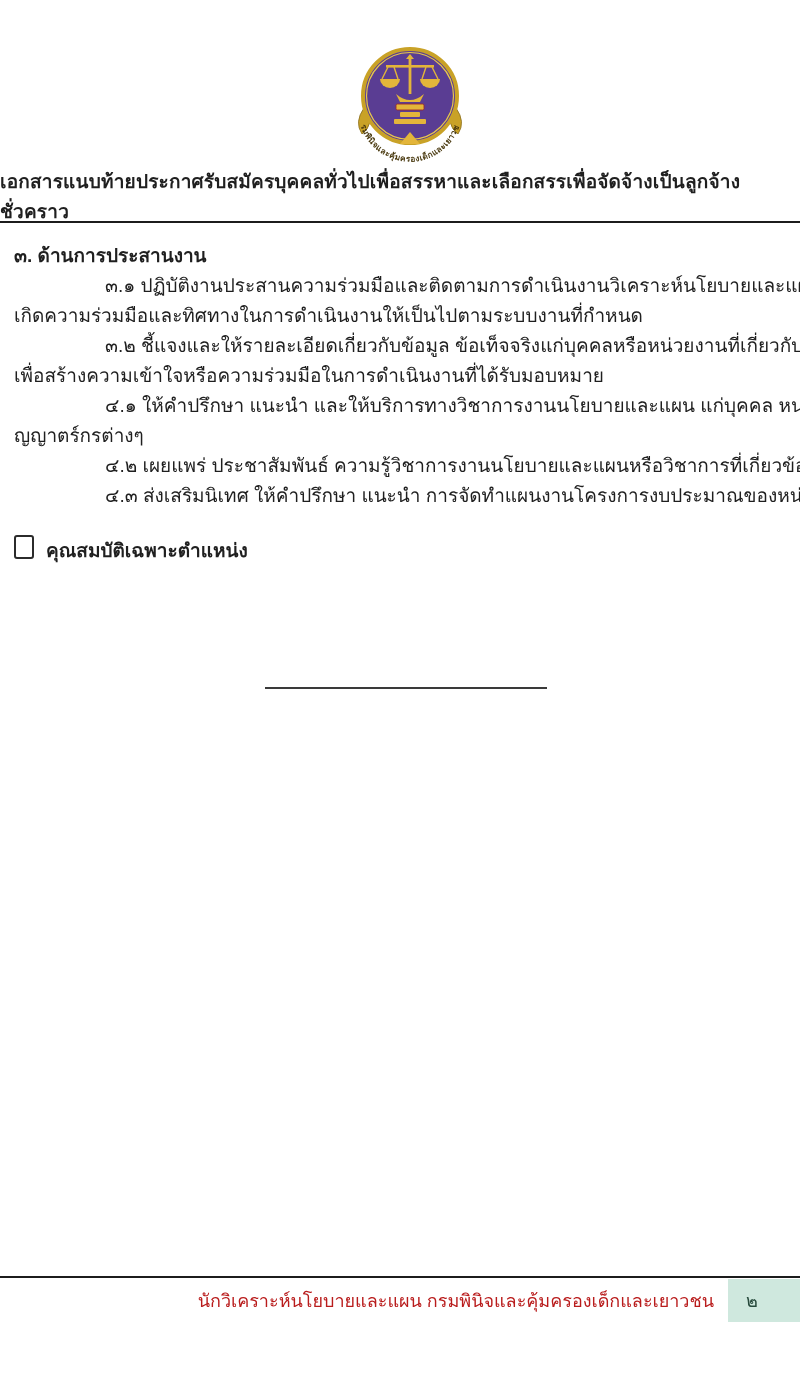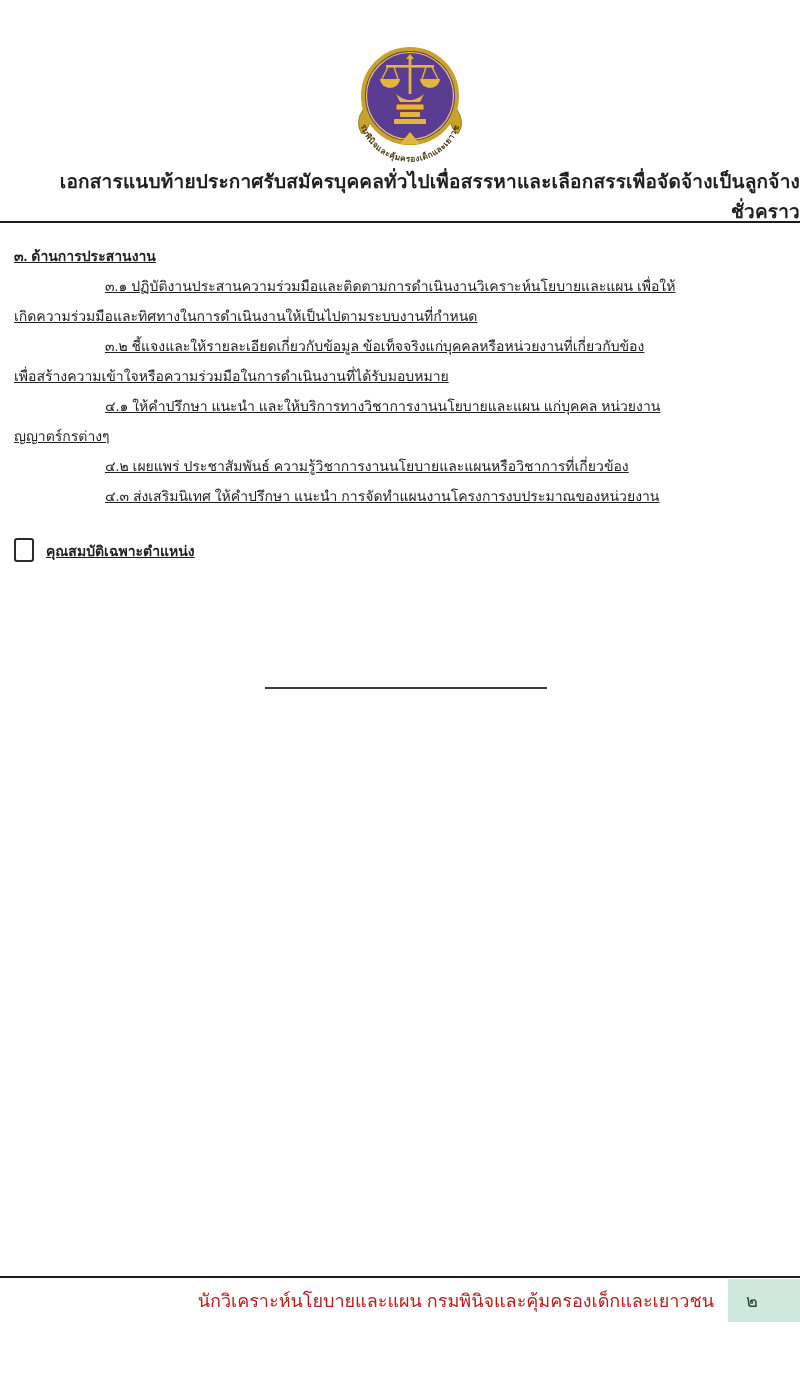--- a/index.html
+++ b/index.html
@@ -11,40 +11,40 @@
     background:#ffffff;
     font-family:"Liberation Sans", sans-serif;
     color:#1f1f1f;
     overflow:hidden;
   }
   
   .seal { position:absolute; top:46px; left:338px; width:144px; height:118px; }
   
   .doc-title-1 {
     position:absolute; top:166px; left:0; width:100%;
-    text-align:right; font-size:19px; font-weight:bold; letter-spacing:.2px;
+    text-align:left; font-size:19px; font-weight:bold; letter-spacing:.2px;
   }
   .doc-title-2 {
     position:absolute; top:194px; left:0; width:100%;
     text-align:center; font-size:19px; font-weight:bold;
   }
   .header-rule {
     position:absolute; top:221px; left:0; width:100%;
     border-top:2px solid #1c1c1c;
   }
   
   .content {
     position:absolute; top:241px; left:14px; right:18px;
-    font-size:14px; line-height:30px;text-decoration:underline;
+    font-size:19px; line-height:30px;
   }
   .sec-heading { font-weight:bold; }
   .line { white-space:nowrap; }
   .indent { padding-left:91px; }
   .qual-block { margin-top:25px; }
-  .qual-head { display:flex; align-items:center; font-weight:bold; }
+  .qual-head { display:flex; align-items:flex-start; font-weight:bold; }
   .checkbox {
     display:inline-block; width:20px; height:24px;
     border:2px solid #2b2b2b; border-radius:3px;
     margin-right:12px; background:#fff; position:relative; top:-1px;
   }
   .qual-detail { padding-left:78px; }
   .mid-divider {
     position:absolute; top:687px; left:265px; width:282px;
     border-top:2px solid #3a3a3a;
   }

